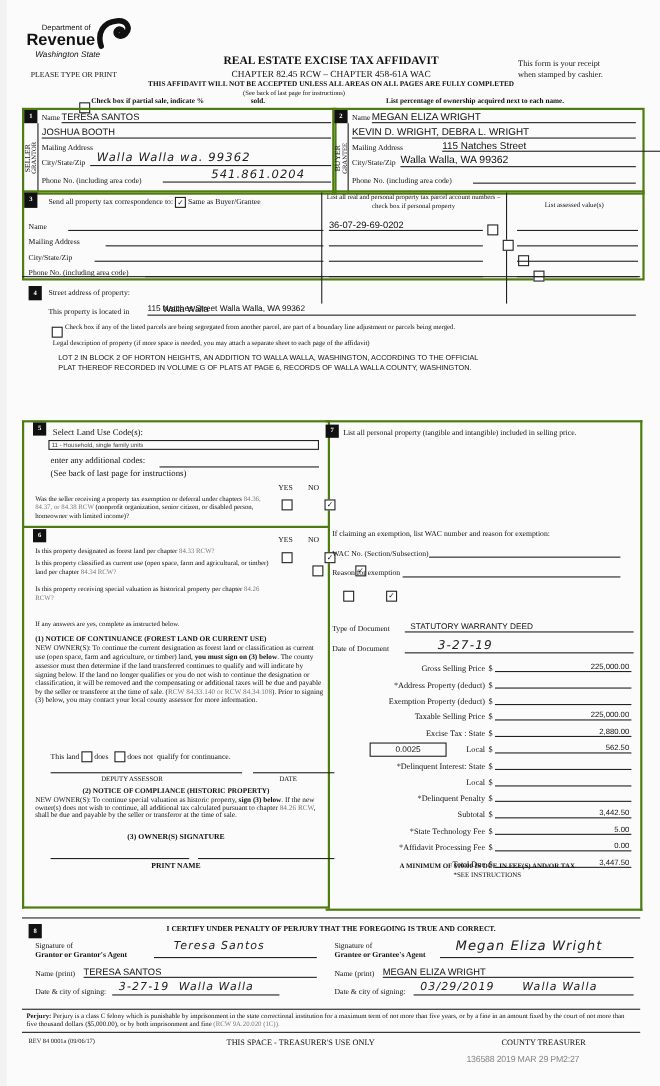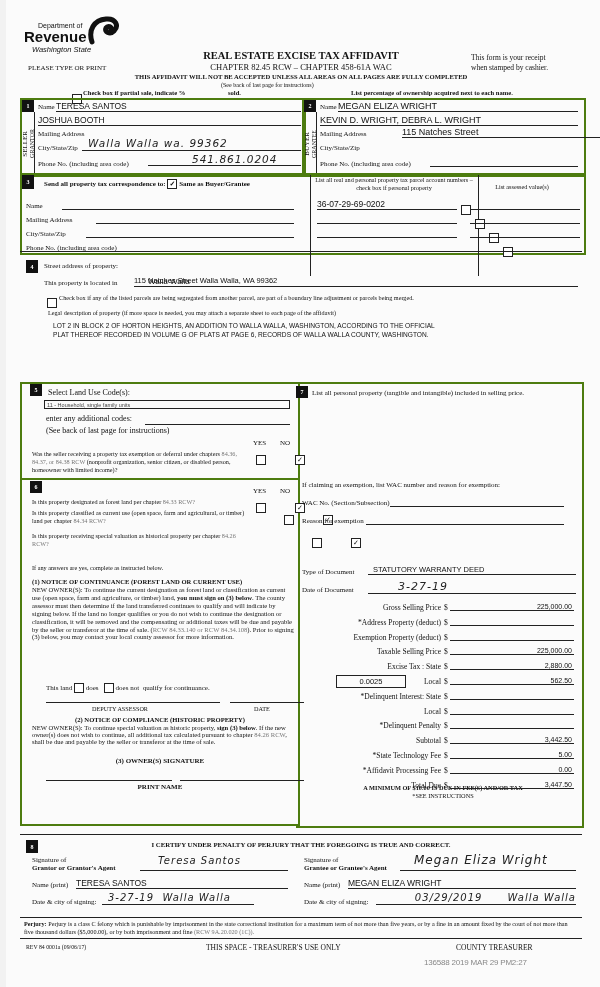--- a/index.html
+++ b/index.html
@@ -71,41 +71,42 @@
     <div class="abs" style="left:0;top:12px;width:12px;height:63px;border-right:1px solid #222;display:flex;align-items:center;justify-content:center;">
       <span class="vtext">BUYER</span>
         <span class="vtext" style="font-size:6px;">GRANTEE</span>
     </div>
     <div class="abs lbl" style="left:16px;top:3px;">Name</div>
     <div class="abs line val" style="left:34px;top:1px;width:240px;height:10px;font-size:9px;">MEGAN ELIZA WRIGHT</div>
     <div class="abs line val" style="left:16px;top:15px;width:258px;height:10px;font-size:9px;">KEVIN D. WRIGHT, DEBRA L. WRIGHT</div>
     <div class="abs lbl" style="left:16px;top:30px;">Mailing Address</div>
     <div class="abs line val" style="left:68px;top:27px;width:206px;height:10px;font-size:9px;margin-left:30px;">115 Natches Street</div>
     <div class="abs lbl" style="left:16px;top:44px;">City/State/Zip</div>
+    <div class="abs line val" style="left:60px;top:40px;width:214px;height:11px;font-size:9.5px;">Walla Walla, WA 99362</div>
     <div class="abs lbl" style="left:16px;top:60px;">Phone No. (including area code)</div>
     <div class="abs line" style="left:126px;top:58px;width:148px;height:8px;"></div>
   </div>
 
   <div class="abs box" style="left:14px;top:173px;width:562px;height:78px;">
     <div class="abs num" style="left:0;top:0;height:14px;">3</div>
-    <div class="abs lbl" style="left:22px;top:4px;font-weight:bold;">
+    <div class="abs lbl" style="left:22px;top:4px;">
       <span>Send all property tax correspondence to:</span>
       <span class="cb">✓</span>
       <span>Same as Buyer/Grantee</span>
     </div>
     <div class="abs lbl" style="left:4px;top:27px;">Name</div>
     <div class="abs line" style="left:40px;top:26px;width:232px;height:8px;"></div>
     <div class="abs lbl" style="left:4px;top:41px;">Mailing Address</div>
     <div class="abs line" style="left:74px;top:40px;width:198px;height:8px;"></div>
     <div class="abs lbl" style="left:4px;top:55px;">City/State/Zip</div>
     <div class="abs line" style="left:64px;top:54px;width:208px;height:8px;"></div>
     <div class="abs lbl" style="left:4px;top:69px;">Phone No. (including area code)</div>
     <div class="abs line" style="left:110px;top:68px;width:162px;height:8px;"></div>
 
-    <div class="abs" style="left:288px;top:0;width:167px;height:101px;border-left:1px solid #222;border-right:1px solid #222;">
+    <div class="abs" style="left:270px;top:0;width:167px;height:101px;border-left:1px solid #222;border-right:1px solid #222;">
       <div class="abs small" style="left:2px;top:1px;width:162px;text-align:center;line-height:7.5px;">List all real and personal property tax parcel account numbers – check box if personal property</div>
       <div class="abs line val" style="left:6px;top:24px;width:140px;height:10px;font-size:8.5px;">36-07-29-69-0202</div>
       <span class="abs cb" style="left:150px;top:25px;"></span>
       <div class="abs line" style="left:6px;top:44px;width:140px;height:4px;"></div>
       <span class="abs cb" style="left:150px;top:39px;"></span>
       <div class="abs line" style="left:6px;top:58px;width:140px;height:4px;"></div>
       <span class="abs cb" style="left:150px;top:53px;"></span>
       <div class="abs line" style="left:6px;top:72px;width:140px;height:4px;"></div>
       <span class="abs cb" style="left:150px;top:67px;"></span>
     </div>
@@ -308,21 +309,21 @@
     <div class="abs line hand" style="left:82px;top:57px;width:152px;height:13px;font-size:10px;padding-left:6px;box-sizing:border-box;white-space:nowrap;">
       <span>3-27-19</span>&nbsp;&nbsp;<span>Walla Walla</span>
     </div>
 
     <div class="abs lbl" style="left:284px;top:21px;">Signature of</div>
     <div class="abs lbl" style="left:284px;top:29px;font-weight:bold;">Grantee or Grantee's Agent</div>
     <div class="abs line hand" style="left:380px;top:18px;width:176px;height:18px;font-size:12px;padding-left:14px;box-sizing:border-box;white-space:nowrap;">Megan Eliza Wright</div>
     <div class="abs lbl" style="left:284px;top:46px;">Name (print)</div>
     <div class="abs line val" style="left:328px;top:43px;width:228px;height:10px;">MEGAN ELIZA WRIGHT</div>
     <div class="abs lbl" style="left:284px;top:63px;">Date &amp; city of signing:</div>
-    <div class="abs line hand" style="left:356px;top:57px;width:200px;height:13px;font-size:10px;padding-left:6px;box-sizing:border-box;white-space:nowrap;text-align:right;">
+    <div class="abs line hand" style="left:356px;top:57px;width:200px;height:13px;font-size:10px;padding-left:6px;box-sizing:border-box;white-space:nowrap;">
       <span>03/29/2019</span>&nbsp;&nbsp;&nbsp;&nbsp;&nbsp;&nbsp;<span>Walla Walla</span>
     </div>
   </div>
 
   <div class="abs" style="left:14px;top:917px;width:562px;height:22px;border-top:1px solid #222;border-bottom:1px solid #222;font-size:6.2px;line-height:8px;padding:2px 4px;box-sizing:border-box;">
     <b>Perjury:</b>
     <span>Perjury is a class C felony which is punishable by imprisonment in the state correctional institution for a maximum term of not more than five years, or by a fine in an amount fixed by the court of not more than five thousand dollars ($5,000.00), or by both imprisonment and fine</span>
     <span class="link">(RCW 9A.20.020 (1C)).</span>
   </div>
   <div class="abs" style="left:20px;top:944px;font-size:5.8px;">REV 84 0001a (09/06/17)</div>

